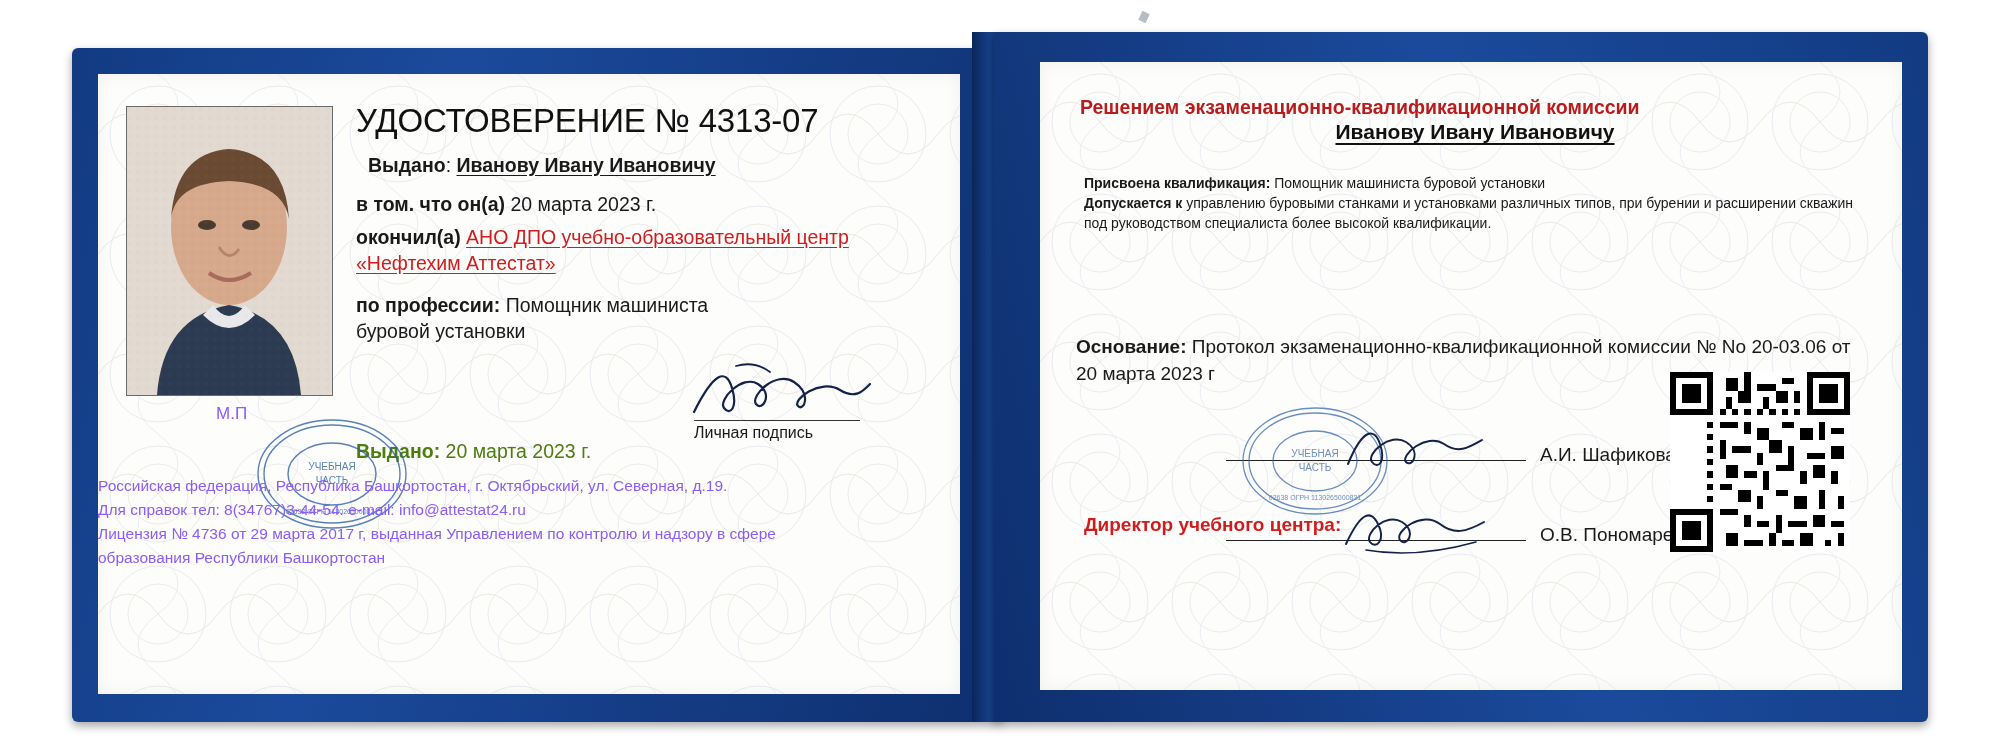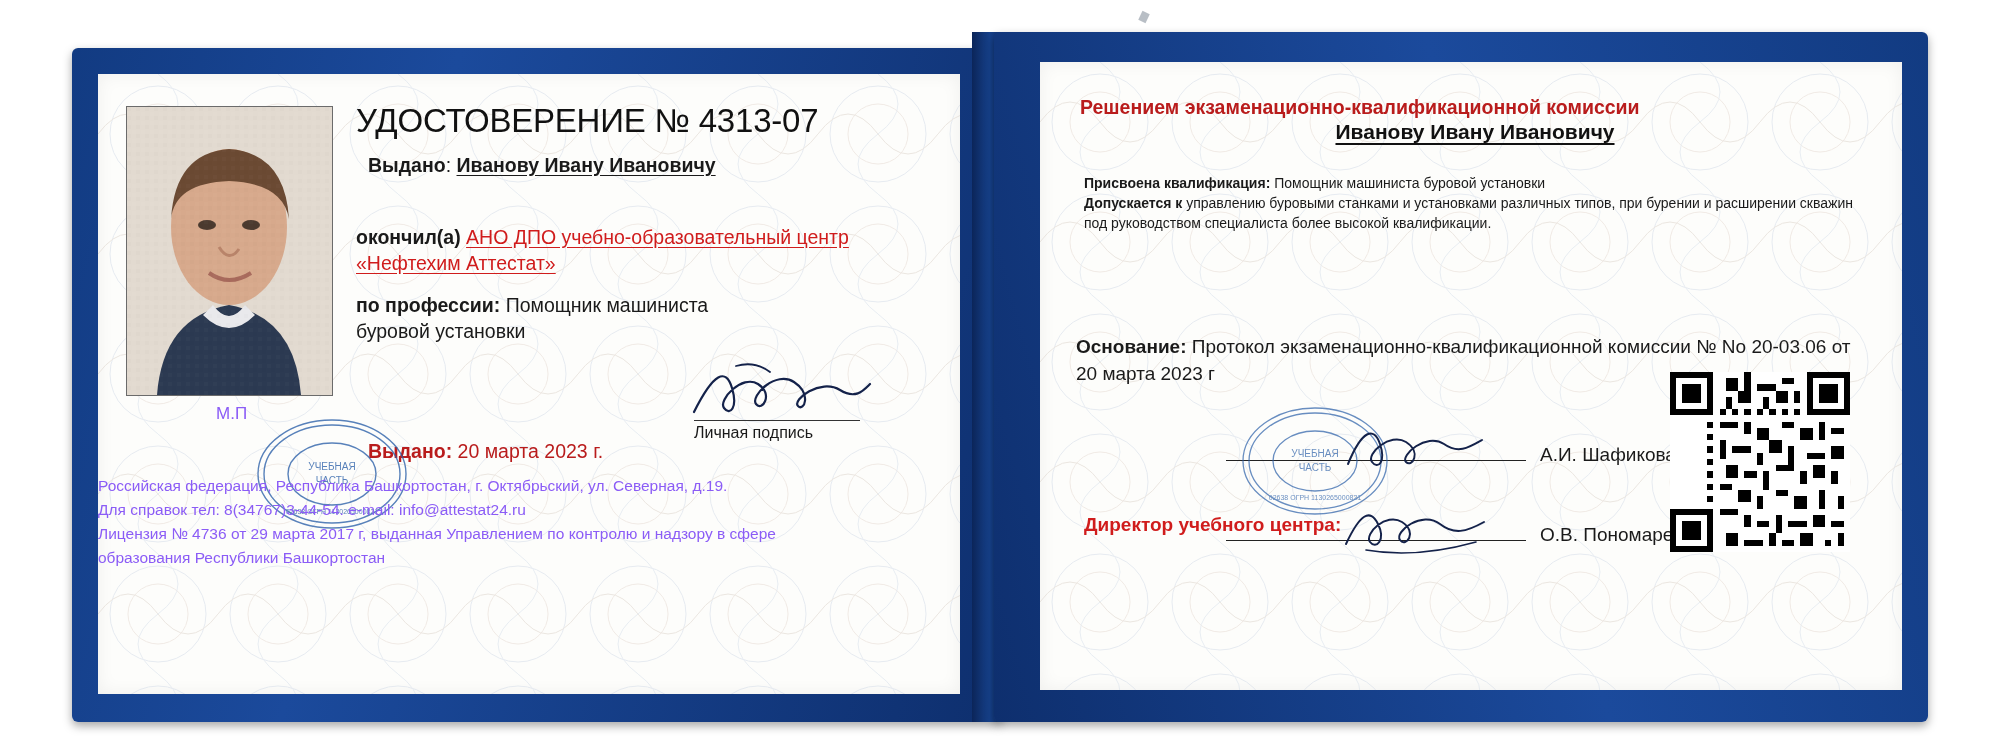--- a/index.html
+++ b/index.html
@@ -154,22 +154,21 @@
     position: absolute;
     left: 586px;
     top: 286px;
   }
 
   .issued-line {
     position: absolute;
     left: 258px;
     top: 366px;
     font-size: 19.5px;
-    color: #b91c1c;
-    margin-left: 12px;
+    color: #4d7c0f;
   }
 
   .footer {
     position: absolute;
     left: 0;
     top: 400px;
     width: 862px;
     text-align: left;
     color: #8b5cf6;
     font-size: 15.5px;
@@ -338,20 +337,24 @@
 
     <div class="mp">М.П</div>
 
     <div class="title">УДОСТОВЕРЕНИЕ № 4313-07</div>
 
     <div class="line l-vydano">
       <span class="lbl">Выдано</span><span>:</span>
       <span class="val-ul">Иванову Ивану Ивановичу</span>
     </div>
 
+    <div class="line l-vtom">
+      <span class="lbl">в том. что он(а)</span>
+      <span>20 марта 2023 г.</span>
+    </div>
 
     <div class="line l-prof">
       <span class="lbl">по профессии:</span>
       <span>Помощник машиниста буровой установки</span>
     </div>
 
     <div class="line l-okonchil">
       <span class="lbl">окончил(а)</span>
       <span class="red">АНО ДПО учебно-образовательный центр</span><br>
       <span class="red">«Нефтехим Аттестат»</span>

